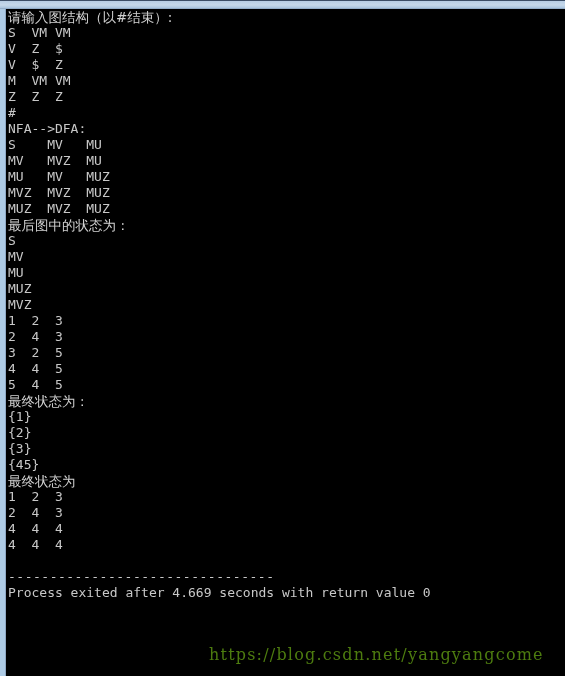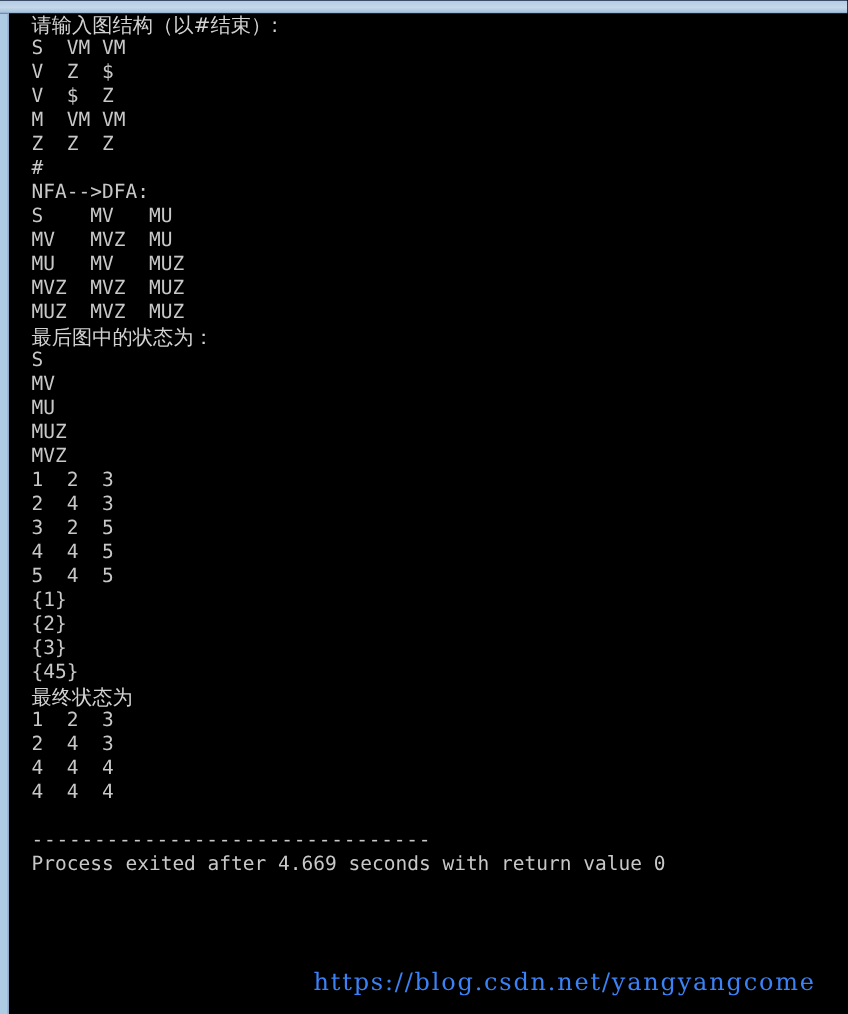--- a/index.html
+++ b/index.html
@@ -48,40 +48,40 @@
     background: #000000;
     overflow: hidden;
   }
   .term-line {
     display: block;
     color: #c8c8c8;
     font-size: 13px;
     line-height: 16px;
     height: 16px;
     white-space: pre;
-    padding-left: 15px;
+    padding-left: 2px;
     letter-spacing: 0px;
   }
   .term-line.cjk {
     font-family: "DejaVu Sans", "Liberation Sans", sans-serif;
     color: #d2d2d2;
     font-size: 13.5px;
   }
   .term-line.rule {
     color: #c8c8c8;
     letter-spacing: 0.5px;
   }
   .term-line.blank {
     color: transparent;
   }
   #watermark {
     position: absolute;
     left: 209px;
     top: 645px;
-    color: #3b82f6;
+    color: #4d7c0f;
     font-family: "DejaVu Serif", "Liberation Serif", serif;
     font-size: 16px;
     letter-spacing: 1.2px;
     white-space: pre;
   }
 </style>
 </head>
 <body>
 
 <div id="console-window">
@@ -108,20 +108,21 @@
       <div class="term-line">S</div>
       <div class="term-line">MV</div>
       <div class="term-line">MU</div>
       <div class="term-line">MUZ</div>
       <div class="term-line">MVZ</div>
       <div class="term-line">1  2  3</div>
       <div class="term-line">2  4  3</div>
       <div class="term-line">3  2  5</div>
       <div class="term-line">4  4  5</div>
       <div class="term-line">5  4  5</div>
+      <div class="term-line cjk">最终状态为：</div>
       <div class="term-line">{1}</div>
       <div class="term-line">{2}</div>
       <div class="term-line">{3}</div>
       <div class="term-line">{45}</div>
       <div class="term-line cjk">最终状态为</div>
       <div class="term-line">1  2  3</div>
       <div class="term-line">2  4  3</div>
       <div class="term-line">4  4  4</div>
       <div class="term-line">4  4  4</div>
       <div class="term-line blank"> </div>

